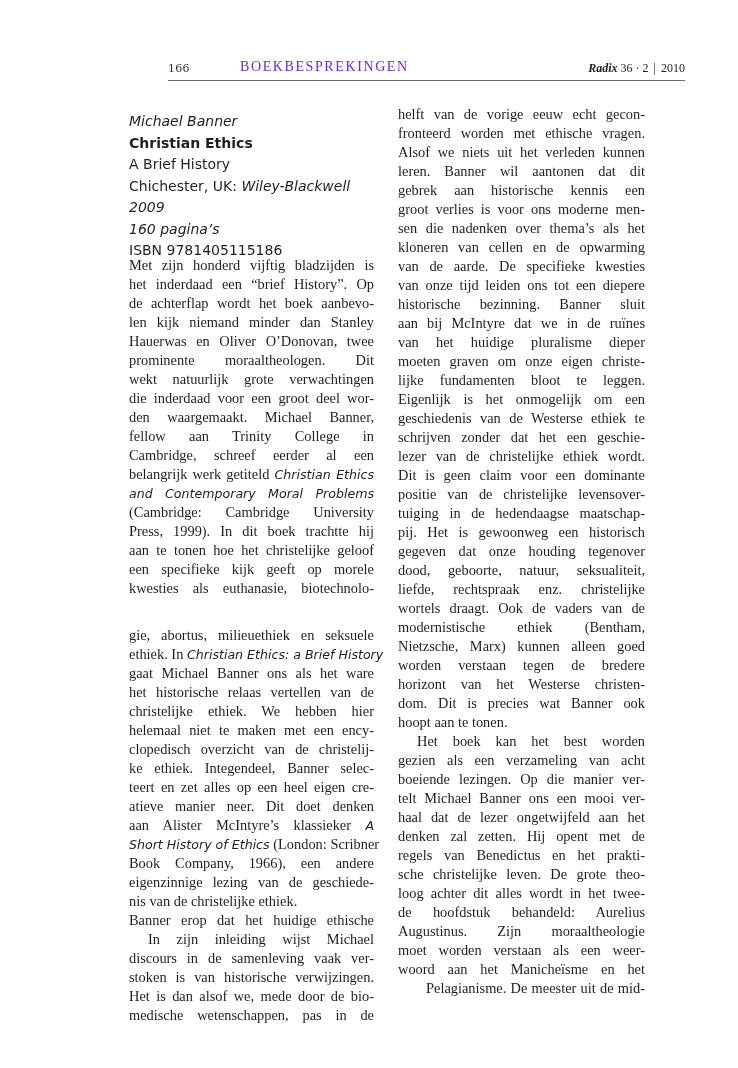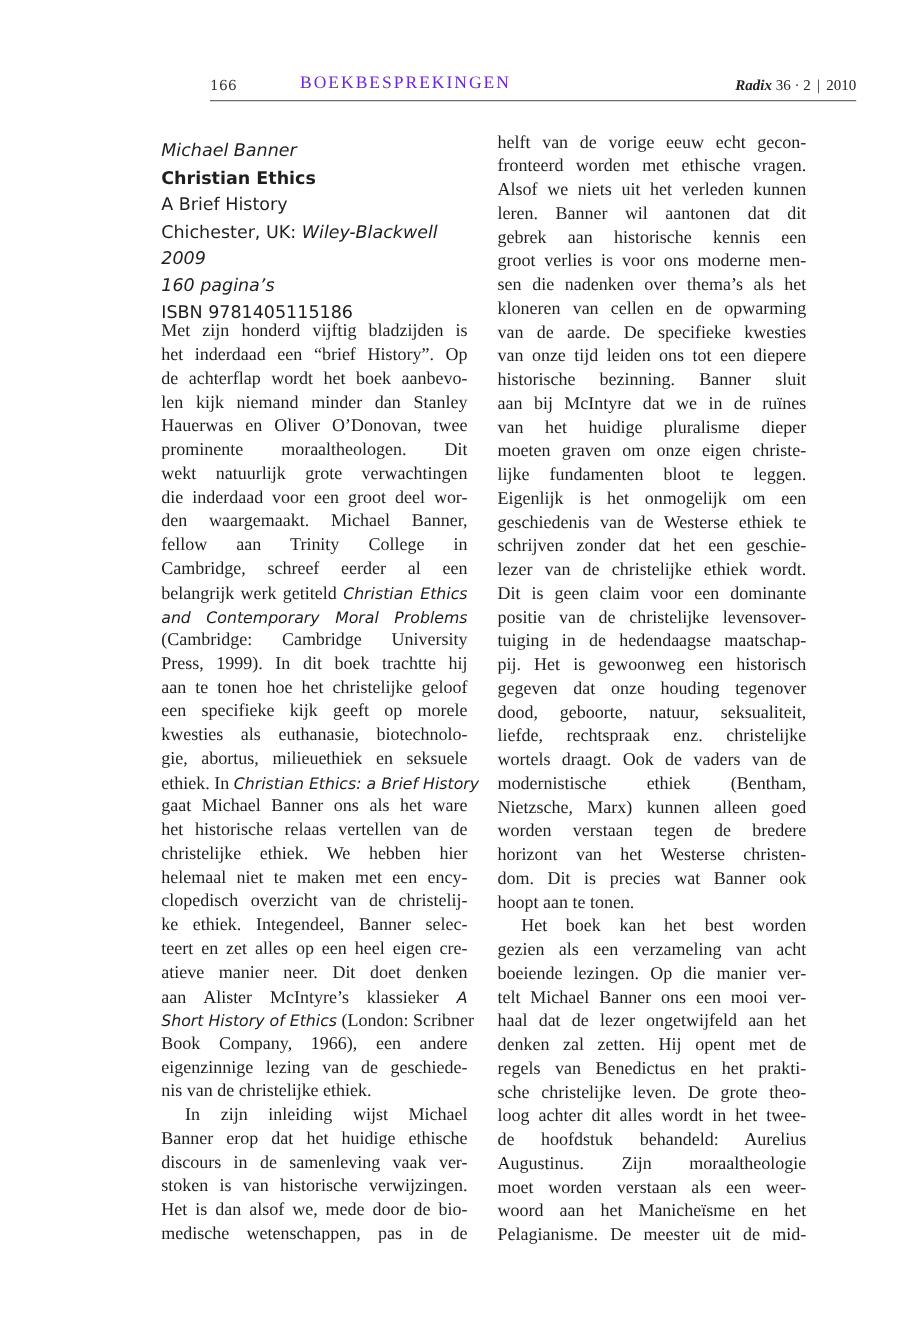--- a/index.html
+++ b/index.html
@@ -68,37 +68,37 @@
       <span class="line" style="display: block;">den waargemaakt. Michael Banner,</span>
       <span class="line" style="display: block;">fellow aan Trinity College in</span>
       <span class="line" style="display: block;">Cambridge, schreef eerder al een</span>
       <span class="line" style="display: block;"><span>belangrijk werk getiteld </span><span class="it">Christian Ethics</span></span>
       <span class="line" style="display: block;"><span class="it">and Contemporary Moral Problems</span></span>
       <span class="line" style="display: block;">(Cambridge: Cambridge University</span>
       <span class="line" style="display: block;">Press, 1999). In dit boek trachtte hij</span>
       <span class="line" style="display: block;">aan te tonen hoe het christelijke geloof</span>
       <span class="line" style="display: block;">een specifieke kijk geeft op morele</span>
       <span class="line" style="display: block;">kwesties als euthanasie, biotechnolo-</span>
-      <span class="line" style="display: block;">gie, abortus, milieuethiek en seksuele</span>
+      <span class="line" style="display: block; margin-top: 28px;">gie, abortus, milieuethiek en seksuele</span>
       <span class="line" style="display: block;"><span>ethiek. In </span><span class="it">Christian Ethics: a Brief History</span></span>
       <span class="line" style="display: block;">gaat Michael Banner ons als het ware</span>
       <span class="line" style="display: block;">het historische relaas vertellen van de</span>
       <span class="line" style="display: block;">christelijke ethiek. We hebben hier</span>
       <span class="line" style="display: block;">helemaal niet te maken met een ency-</span>
       <span class="line" style="display: block;">clopedisch overzicht van de christelij-</span>
       <span class="line" style="display: block;">ke ethiek. Integendeel, Banner selec-</span>
       <span class="line" style="display: block;">teert en zet alles op een heel eigen cre-</span>
       <span class="line" style="display: block;">atieve manier neer. Dit doet denken</span>
       <span class="line" style="display: block;"><span>aan Alister McIntyre’s klassieker </span><span class="it">A</span></span>
       <span class="line" style="display: block;"><span class="it">Short History of Ethics</span><span> (London: Scribner</span></span>
       <span class="line" style="display: block;">Book Company, 1966), een andere</span>
       <span class="line" style="display: block;">eigenzinnige lezing van de geschiede-</span>
       <span class="line last" style="display: block;">nis van de christelijke ethiek.</span>
+      <span class="line" style="display: block;">Banner erop dat het huidige ethische</span>
       <span class="line indent" style="display: block;">In zijn inleiding wijst Michael</span>
-      <span class="line" style="display: block;">Banner erop dat het huidige ethische</span>
       <span class="line" style="display: block;">discours in de samenleving vaak ver-</span>
       <span class="line" style="display: block;">stoken is van historische verwijzingen.</span>
       <span class="line" style="display: block;">Het is dan alsof we, mede door de bio-</span>
       <span class="line" style="display: block;">medische wetenschappen, pas in de</span>
     </div>
   <div class="body-right" id="col-right">
       <span class="line" style="display: block;">helft van de vorige eeuw echt gecon-</span>
       <span class="line" style="display: block;">fronteerd worden met ethische vragen.</span>
       <span class="line" style="display: block;">Alsof we niets uit het verleden kunnen</span>
       <span class="line" style="display: block;">leren. Banner wil aantonen dat dit</span>
@@ -137,16 +137,16 @@
       <span class="line" style="display: block;">telt Michael Banner ons een mooi ver-</span>
       <span class="line" style="display: block;">haal dat de lezer ongetwijfeld aan het</span>
       <span class="line" style="display: block;">denken zal zetten. Hij opent met de</span>
       <span class="line" style="display: block;">regels van Benedictus en het prakti-</span>
       <span class="line" style="display: block;">sche christelijke leven. De grote theo-</span>
       <span class="line" style="display: block;">loog achter dit alles wordt in het twee-</span>
       <span class="line" style="display: block;">de hoofdstuk behandeld: Aurelius</span>
       <span class="line" style="display: block;">Augustinus. Zijn moraaltheologie</span>
       <span class="line" style="display: block;">moet worden verstaan als een weer-</span>
       <span class="line" style="display: block;">woord aan het Manicheïsme en het</span>
-      <span class="line" style="display: block;">Pelagianisme. De meester uit de mid-</span>
+      <span class="line" style="display: block; margin-left: 28px;">Pelagianisme. De meester uit de mid-</span>
     </div>
 
 </div>
 
 </body></html>

